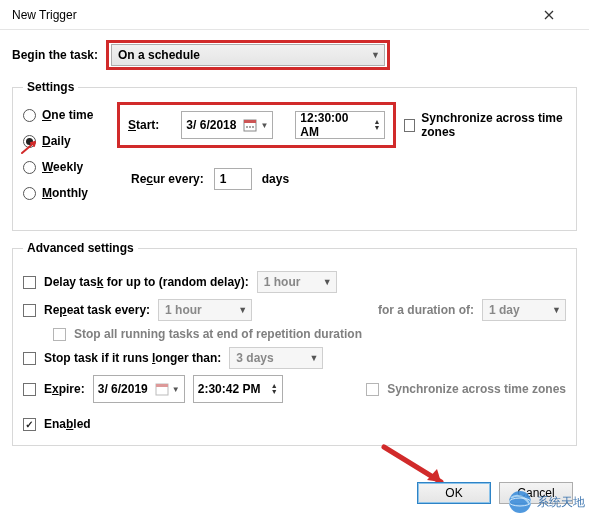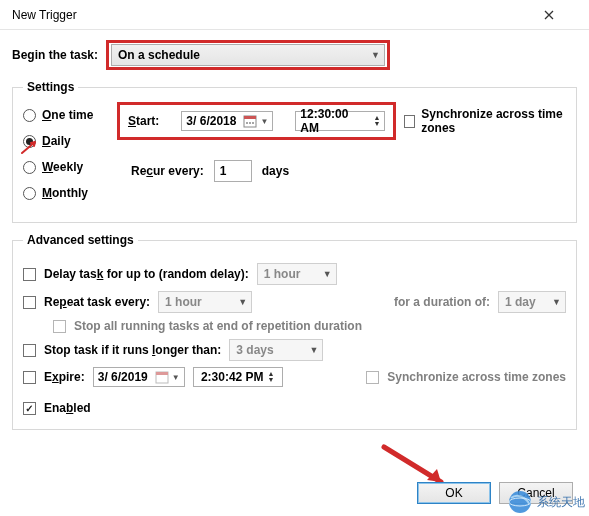--- a/index.html
+++ b/index.html
@@ -57,27 +57,27 @@
     width: 13px; height: 13px; border: 1px solid #555; border-radius: 50%;
     display: inline-flex; align-items: center; justify-content: center; background:#fff;
   }
   .radio.checked::after { content:""; width:7px; height:7px; border-radius:50%; background:#222; }
   .u { text-decoration: underline; text-decoration-thickness: 1px; }
 
   .right-col { flex:1; }
   .start-row { display:flex; align-items:center; gap:8px; }
   .start-red { border:3px solid #d12a2a; padding:6px 8px; display:flex; align-items:center; gap:22px; }
   .datebox, .timebox, .plainbox {
-    height:20px; border:1px solid #adadad; background:#fff;
+    height:28px; border:1px solid #adadad; background:#fff;
     display:inline-flex; align-items:center; padding:0 4px; font-size:12px;
   }
   .datebox { width:92px; }
   .calicon { width:14px; height:14px; margin-left:auto; }
   .chev-sm { font-size:8px; color:#555; padding-left:3px; }
-  .timebox { width:90px; justify-content:center; }
+  .timebox { width:90px; justify-content:space-between; }
   .spin { display:flex; flex-direction:column; margin-left:4px; line-height:6px; font-size:7px; color:#333; }
   .chk {
     width:13px; height:13px; border:1px solid #707070; background:#fff; display:inline-flex;
     align-items:center; justify-content:center; font-size:10px; color:#222;
   }
   .chk.checked::after { content:"✓"; font-weight:bold; }
   .sync-row { display:flex; align-items:center; gap:6px; }
   .recurs { display:flex; align-items:center; gap:10px; margin:20px 0 32px 14px; }
   .numbox { width:38px; height:22px; border:1px solid #adadad; background:#fff; display:inline-flex; align-items:center; padding:0 5px; }
 
@@ -228,21 +228,21 @@
     <div class="adv-row">
       <span class="chk"></span>
       <span>Re<span class="u">p</span>eat task every:</span>
       <span class="combo" style="width:94px">
         <span>1 hour</span>
         <span class="spacer"></span>
             <span class="chev">▼</span>
       </span>
       <span class="fill"></span>
       <span class="adv-label dis">for a duration of:</span>
-      <span class="combo" style="width:68px">
+      <span class="combo" style="width:84px">
         <span>1 day</span>
         <span class="spacer"></span>
             <span class="chev">▼</span>
       </span>
     </div>
 
     <div class="adv-row indent">
       <span class="chk dis"></span>
       <span>Stop all running tasks at end of repetition duration</span>
     </div>

